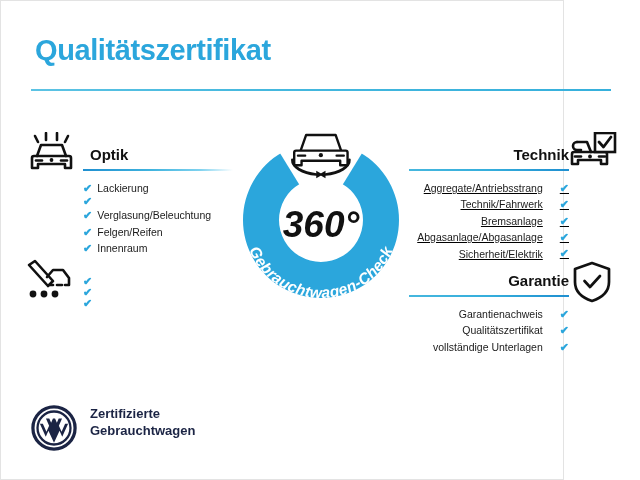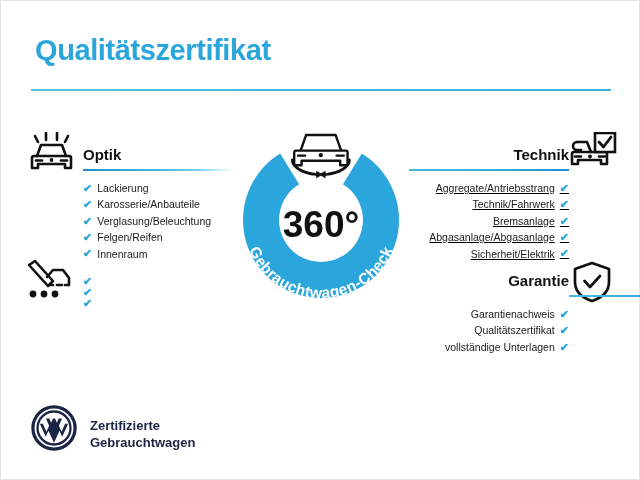--- a/index.html
+++ b/index.html
@@ -4,21 +4,21 @@
 <style>
   html,body{margin:0;padding:0;}
   body{
     width:640px;height:480px;
     background:#ffffff;
     font-family:"Liberation Sans", sans-serif;
     overflow:hidden;
   }
   #page{
     position:relative;
-    width:640px;height:480px;
+    width:564px;height:480px;
     box-sizing:border-box;
     border:1px solid #e3e3e3;
     background:#fff;
   }
 
   
   #title{
     position:absolute;left:34px;top:33px;
     font-size:29px;font-weight:bold;
     color:#2BA6DC;letter-spacing:-0.4px;
@@ -34,68 +34,68 @@
   .section{position:absolute;}
   .sec-head{position:relative;height:30px;}
   .sec-title{
     position:absolute;bottom:8px;
     font-size:15px;font-weight:bold;color:#111;
     white-space:nowrap;
   }
   .sec-rule{
     position:absolute;bottom:0;height:2px;width:100%;
   }
-  .left .sec-title{left:0;}
+  .left .sec-title{left:7px;}
   .right .sec-title{right:0;}
   .left .sec-rule{
     background:linear-gradient(to right,#1f8fd0 0%,#3fb3de 45%,#7fd2ef 78%,rgba(160,225,245,0) 100%);
   }
   .right .sec-rule{
     background:linear-gradient(to left,#1f8fd0 0%,#35aedc 50%,#46b7de 100%);
   }
 
   .items{margin-top:9px;}
   .item{
     font-size:10.5px;color:#1a1a1a;
     line-height:16.4px;white-space:nowrap;
     display:flex;align-items:center;
   }
   .left .item{justify-content:flex-start;}
-  .right .item{justify-content:flex-end;}
+  .right .item{justify-content:flex-end;gap:12px;}
   .check{
     color:#2BA6DC;font-weight:bold;font-size:11px;
     line-height:1;
   }
   .left .check{margin-right:5px;}
   .right .check{margin-left:5px;}
 
   
   #sec-optik{left:82px;top:140px;width:150px;}
   #sec-wartung{left:82px;top:266px;width:150px;}
   #sec-technik{left:408px;top:140px;width:160px;text-decoration:underline;}
-  #sec-garantie{left:408px;top:266px;width:160px;text-align:right;}
+  #sec-garantie{left:408px;top:266px;width:160px;}
 
   
   .sec-icon{position:absolute;}
   #icon-optik{left:26px;top:131px;}
   #icon-wartung{left:22px;top:258px;}
   #icon-technik{left:568px;top:131px;}
   #icon-garantie{left:570px;top:259px;}
 
   
   #badge{
     position:absolute;left:222px;top:116px;
-    width:196px;height:200px;
+    width:196px;height:200px;font-style:italic;
   }
   #badge svg{display:block;}
 
   
   #footer{
     position:absolute;left:30px;top:404px;
-    display:flex;align-items:flex-end;
+    display:flex;align-items:flex-start;
   }
   #vw-mark{width:46px;height:46px;flex:0 0 46px;}
   #vw-text{
     margin-left:13px;
     font-size:13px;font-weight:bold;
     color:#1B2444;line-height:17px;
     white-space:nowrap;
   }
 </style>
 </head>
@@ -129,21 +129,20 @@
       <span class="sec-title">Optik</span>
       <span class="sec-rule"></span>
     </div>
     <div class="items">
       <div class="item">
         <span class="check">✔</span>
         <span>Lackierung</span>
       </div>
       <div class="item">
         <span class="check">✔</span>
-        <span>Karosserie/Anbauteile</span>
       </div>
       <div class="item">
         <span class="check">✔</span>
         <span>Verglasung/Beleuchtung</span>
       </div>
       <div class="item">
         <span class="check">✔</span>
         <span>Felgen/Reifen</span>
       </div>
       <div class="item">

